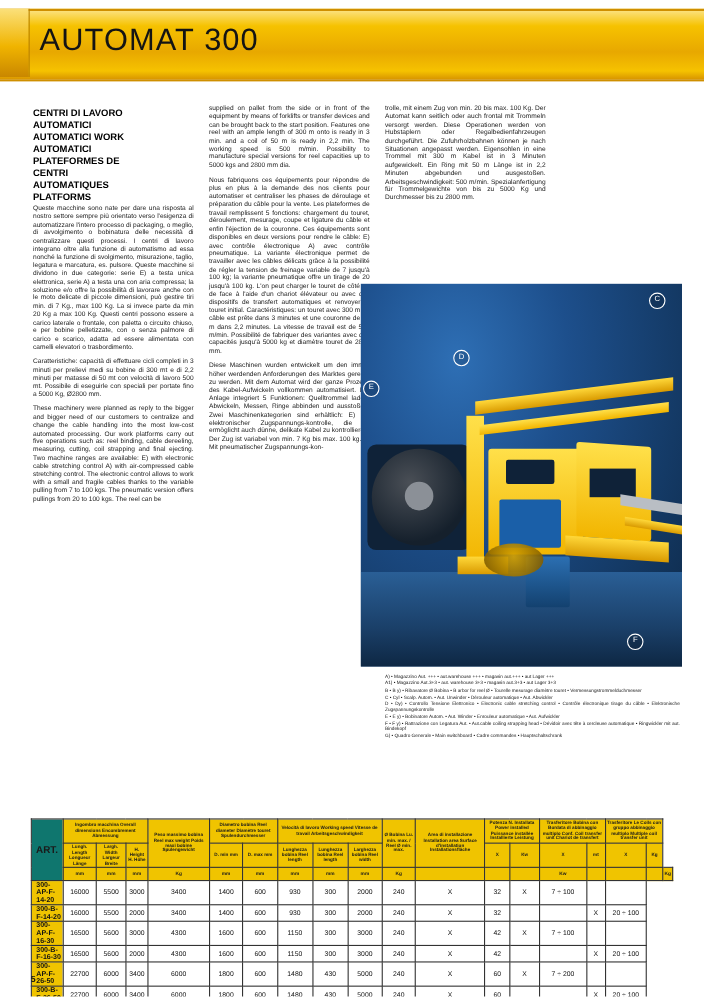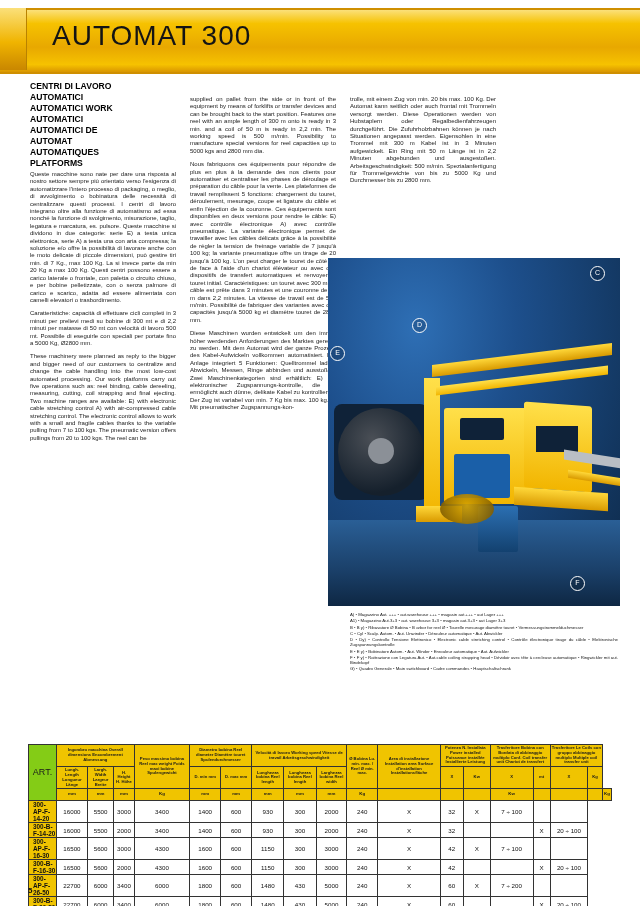--- a/index.html
+++ b/index.html
@@ -26,27 +26,26 @@
   }
   .banner-cap{
     position:absolute;left:0;top:8px;width:26px;height:62px;
     background:linear-gradient(180deg,#fbe07a 0%, #f0b400 55%, #c98700 100%);
     border-right:1px solid #b98200;
   }
   .banner-title{
     position:absolute;left:36px;top:20px;
     font-size:28px;letter-spacing:1px;color:#141414;
     font-weight:400;
-    margin-left:16px;
   }
 
   
   .col{position:absolute;font-size:6.0px;line-height:7.4px;text-align:justify;color:#1a1a1a;}
   .col p{margin:0 0 6px 0;}
-  .col1{left:30px;top:81px;width:146px;}
+  .col1{left:30px;top:97px;width:146px;}
   .col2{left:190px;top:96px;width:146px;}
   .col3{left:350px;top:96px;width:146px;}
 
   .heading{
     font-weight:bold;font-size:8.6px;line-height:11px;color:#000;margin-bottom:2px;
   }
   .heading .light{font-weight:bold;}
 
   
   .photo{
@@ -76,21 +75,21 @@
   }
 
   
   .table-wrap{position:absolute;left:28px;top:744px;width:584px;}
   table{border-collapse:collapse;width:584px;font-size:5.4px;}
   td,th{border:0.6px solid #333;text-align:center;vertical-align:middle;padding:0;}
   thead td{background:#f0c400;font-size:4.2px;line-height:4.8px;font-weight:bold;color:#1a1a1a;padding:1px;}
   tbody td{height:14px;background:#ffffff;font-size:6.2px;color:#111;}
   tbody td.art{background:#f0c400;font-weight:bold;text-align:left;padding-left:4px;font-size:6.4px;}
   .unitrow td{height:9px;background:#f0c400;font-size:4.4px;font-weight:bold;}
-  .art-head{background:#84cc16;font-size:9px;font-weight:normal;}
+  .art-head{background:#0f766e;font-size:9px;font-weight:bold;}
 
   
   .legend{
     position:absolute;left:350px;top:612px;width:268px;
     font-size:4.3px;line-height:5.1px;color:#151515;text-align:justify;
   }
   .legend div{margin-bottom:1.2px;}
 
   .pagenum{position:absolute;left:28px;top:886px;font-size:8px;font-weight:bold;color:#111;}
 </style>
@@ -104,22 +103,22 @@
   </div>
   <div class="banner-cap"></div>
   <div class="banner-title">AUTOMAT 300</div>
 
   <div class="col col1">
     <div class="heading">
       <span>CENTRI DI LAVORO</span><br>
       <span class="light">AUTOMATICI</span><br>
       <span class="light">AUTOMATICI WORK</span><br>
       <span class="light">AUTOMATICI</span><br>
-      <span>AUTOMATICI DE</span><br>
-      <span>AUTOMAT</span><br>
+      <span>PLATEFORMES DE</span><br>
+      <span>CENTRI</span><br>
       <span>AUTOMATIQUES</span><br>
       <span>PLATFORMS</span>
     </div>
     <p>Queste macchine sono nate per dare una risposta al nostro settore sempre più orientato verso l'esigenza di automatizzare l'intero processo di packaging, o meglio, di avvolgimento o bobinatura delle necessità di centralizzare questi processi. I centri di lavoro integrano oltre alla funzione di automatismo ad essa nonché la funzione di svolgimento, misurazione, taglio, legatura e marcatura, es. pulsore. Queste macchine si dividono in due categorie: serie E) a testa unica elettronica, serie A) a testa una con aria compressa; la soluzione e/o offre la possibilità di lavorare anche con le moto delicate di piccole dimensioni, può gestire tiri min. di 7 Kg., max 100 Kg. La si invece parte da min 20 Kg a max 100 Kg. Questi centri possono essere a carico laterale o frontale, con paletta o circuito chiuso, e per bobine pelletizzate, con o senza palmore di carico e scarico, adatta ad essere alimentata con camelli elevatori o trasbordimento.</p>
     <p>Caratteristiche: capacità di effettuare cicli completi in 3 minuti per prelievi medi su bobine di 300 mt e di 2,2 minuti per matasse di 50 mt con velocità di lavoro 500 mt. Possibile di eseguirle con speciali per portate fino a 5000 Kg, Ø2800 mm.</p>
     <p>These machinery were planned as reply to the bigger and bigger need of our customers to centralize and change the cable handling into the most low-cost automated processing. Our work platforms carry out five operations such as: reel binding, cable dereeling, measuring, cutting, coil strapping and final ejecting. Two machine ranges are available: E) with electronic cable stretching control A) with air-compressed cable stretching control. The electronic control allows to work with a small and fragile cables thanks to the variable pulling from 7 to 100 kgs. The pneumatic version offers pullings from 20 to 100 kgs. The reel can be</p>
   </div>
 
   <div class="col col2">
     <p>supplied on pallet from the side or in front of the equipment by means of forklifts or transfer devices and can be brought back to the start position. Features one reel with an ample length of 300 m onto is ready in 3 min. and a coil of 50 m is ready in 2,2 min. The working speed is 500 m/min. Possibility to manufacture special versions for reel capacities up to 5000 kgs and 2800 mm dia.</p>

